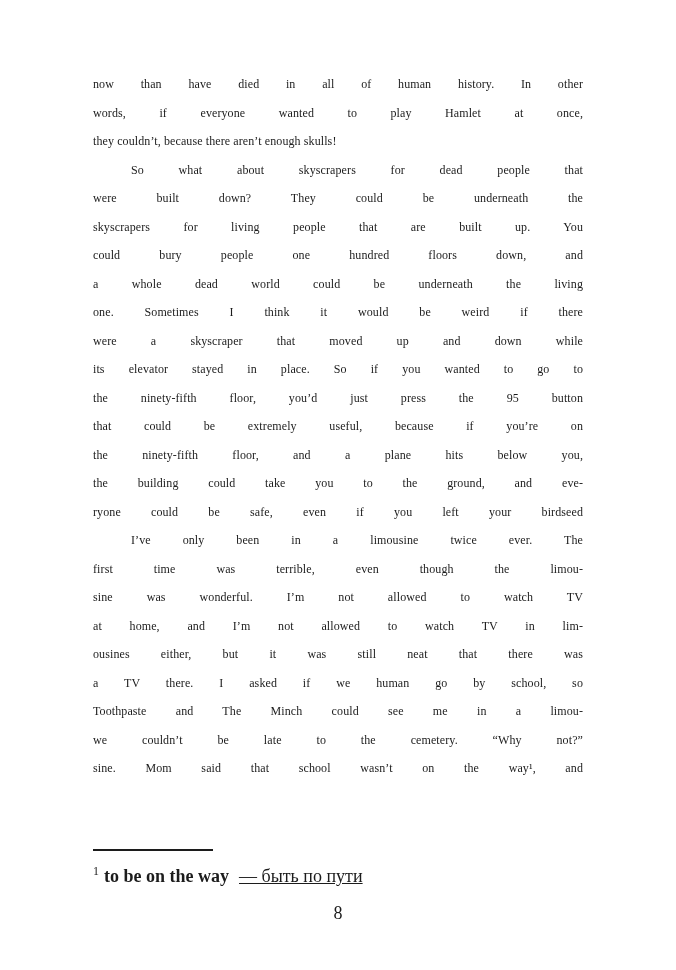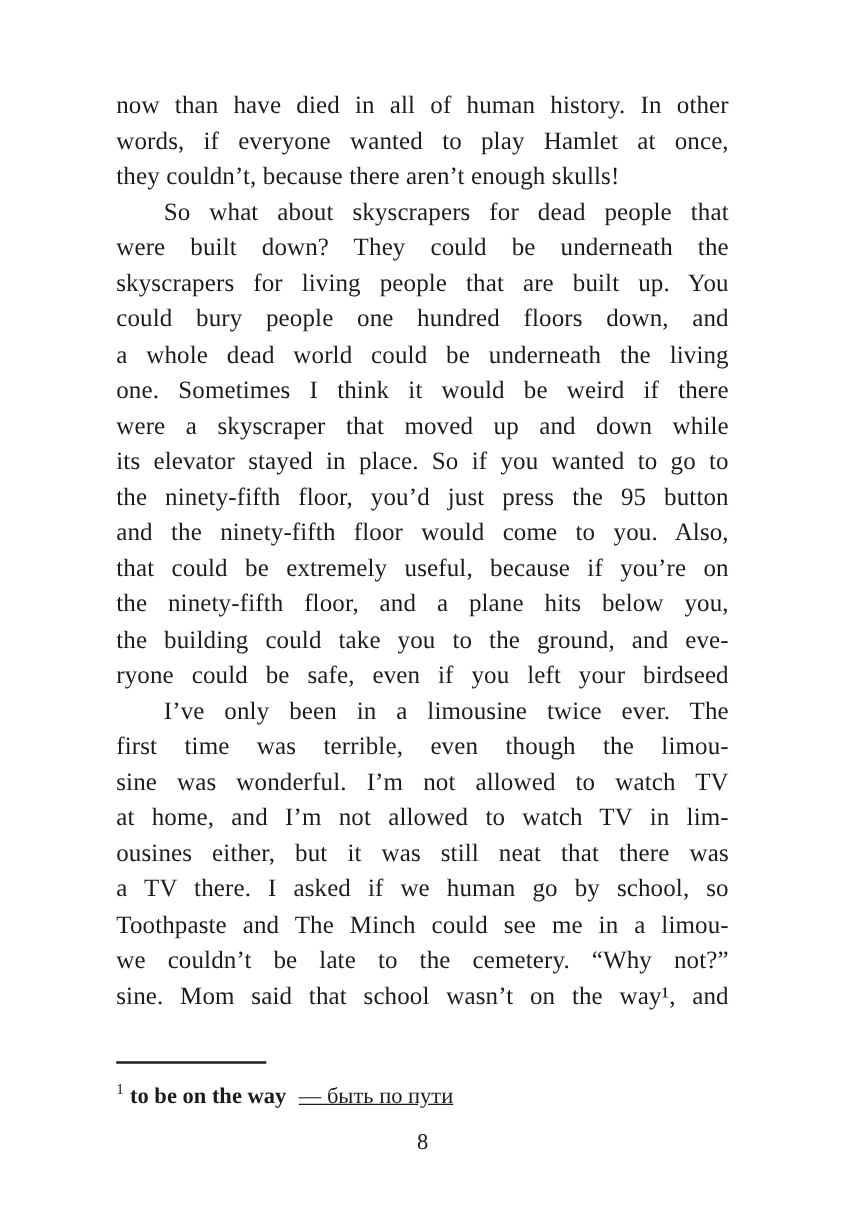--- a/index.html
+++ b/index.html
@@ -15,21 +15,21 @@
     background: #ffffff;
     color: #1c1c1c;
     overflow: hidden;
   }
   .text-block {
     position: absolute;
     left: 93px; top: 70px;
     width: 490px;
   }
   .line {
-    font-size: 20px;
+    font-size: 12px;
     line-height: 28.5px;
     text-align: justify;
     text-align-last: justify;
     letter-spacing: 0.1px;
   }
   .line.no-just { text-align-last: left; }
   .line.indent { padding-left: 38px; }
   .footnote {
     position: absolute;
     left: 93px; top: 849px;
@@ -73,21 +73,20 @@
       <div>
         <div class="line indent">So what about skyscrapers for dead people that</div>
         <div class="line">were built down? They could be underneath the</div>
         <div class="line">skyscrapers for living people that are built up. You</div>
         <div class="line">could bury people one hundred floors down, and</div>
         <div class="line">a whole dead world could be underneath the living</div>
         <div class="line">one. Sometimes I think it would be weird if there</div>
         <div class="line">were a skyscraper that moved up and down while</div>
         <div class="line">its elevator stayed in place. So if you wanted to go to</div>
         <div class="line">the ninety-fifth floor, you’d just press the 95 button</div>
-        <div class="line">and the ninety-fifth floor would come to you. Also,</div>
         <div class="line">that could be extremely useful, because if you’re on</div>
         <div class="line">the ninety-fifth floor, and a plane hits below you,</div>
         <div class="line">the building could take you to the ground, and eve-</div>
         <div class="line">ryone could be safe, even if you left your birdseed</div>
       </div>
       <div>
         <div class="line indent">I’ve only been in a limousine twice ever. The</div>
         <div class="line">first time was terrible, even though the limou-</div>
         <div class="line">sine was wonderful. I’m not allowed to watch TV</div>
         <div class="line">at home, and I’m not allowed to watch TV in lim-</div>

